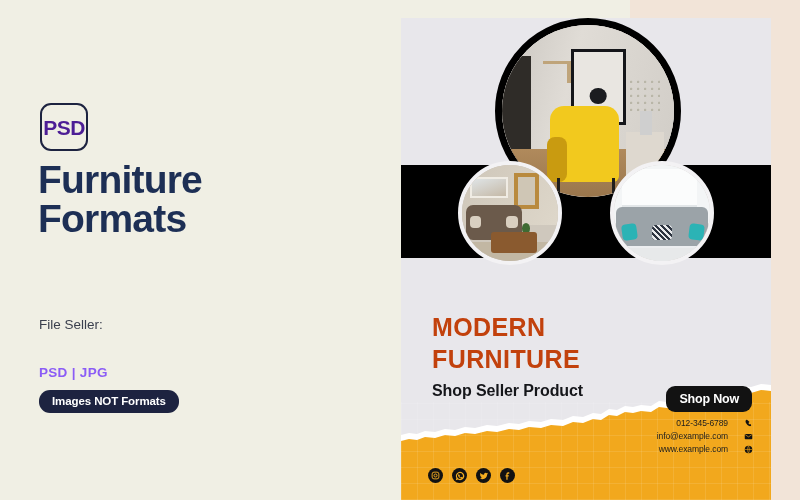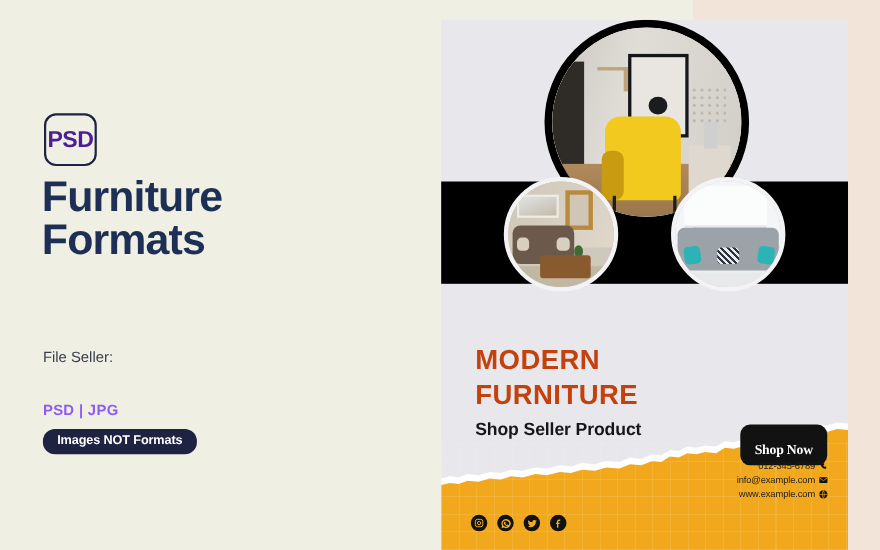--- a/index.html
+++ b/index.html
@@ -177,30 +177,30 @@
   .soc{
     width:15px; height:15px; border-radius:50%;
     background:#121212; color:#f4ae22;
     display:flex; align-items:center; justify-content:center;
     font-size:9px; font-weight:bold;
   }
   .soc svg{ display:block; }
   .shop-now{
     position:absolute; right:19px; top:6px;
     background:#121212; color:#ffffff;
-    border-radius:9px; padding:16px 13px 6px 13px;
-    font-size:12.5px; font-weight:bold; letter-spacing:-0.2px;font-family:Liberation Serif, serif;
+    border-radius:9px; padding:6px 13px 6px 13px;
+    font-size:12.5px; font-weight:bold; letter-spacing:-0.2px;
   }
   .contact{
     position:absolute; right:18px; top:38px;
     text-align:right;
   }
   .crow{
     display:flex; align-items:center; justify-content:flex-end;
-    gap:3px; margin-bottom:3px;
+    gap:16px; margin-bottom:3px;
   }
   .crow span.txt{ font-size:8.5px; color:#1d1d1d; letter-spacing:-0.1px; }
   .cicon{ width:9px; height:9px; color:#121212; display:flex;
           align-items:center; justify-content:center; }
   .cicon svg{ display:block; }
 </style>
 </head>
 <body>
 
 <div class="left-panel">

